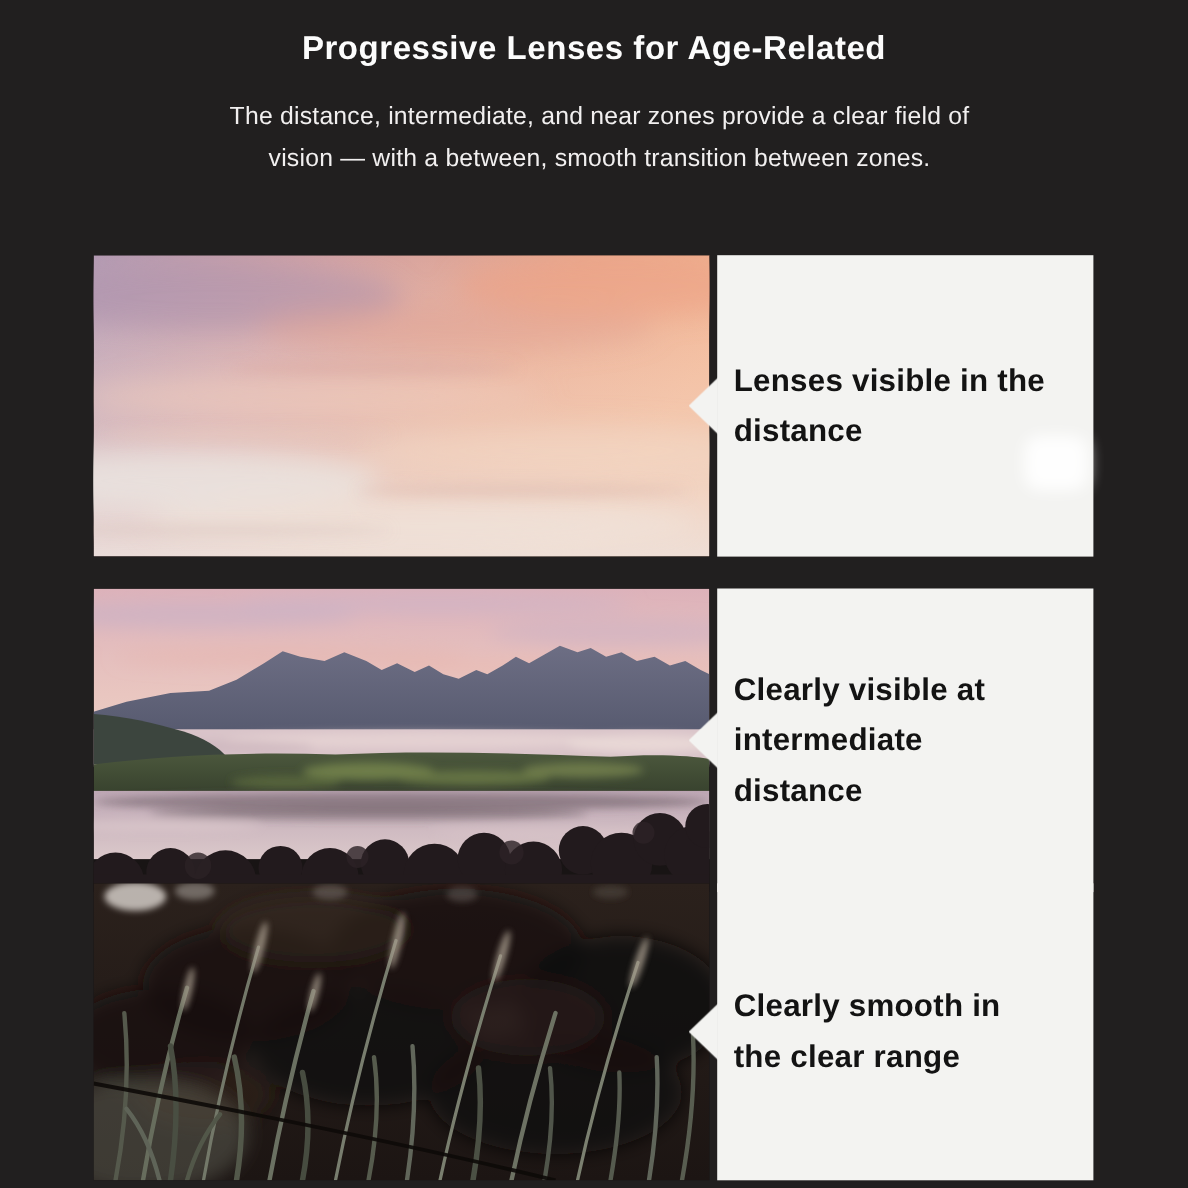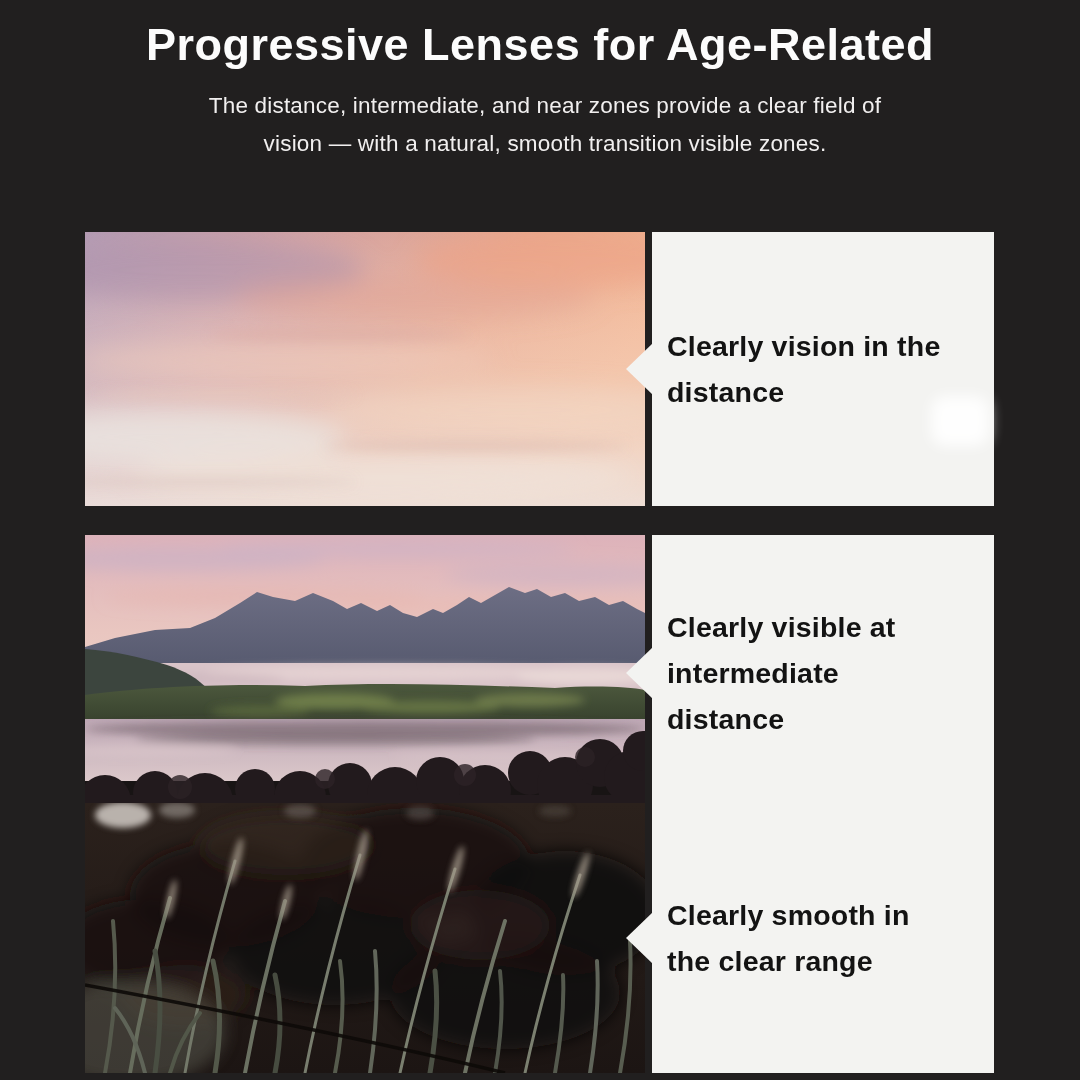--- a/index.html
+++ b/index.html
@@ -5,21 +5,21 @@
   html,body{margin:0;padding:0;background:#141212;}
   .canvas{
     position:relative;width:1080px;height:1080px;overflow:hidden;
     background:#211f1f;
     font-family:"Liberation Sans", sans-serif;
   }
   
   .header{position:absolute;top:0;left:0;width:1080px;text-align:center;}
   .title{
     margin:0;padding-top:9px;
-    font-size:45px;line-height:71px;font-weight:700;letter-spacing:.5px;
+    font-size:30px;line-height:71px;font-weight:700;letter-spacing:.5px;
     color:#fcfcfc;
   }
   .title span{display:block;}
   .subtitle{
     margin:7px 0 0;
     font-size:22.5px;line-height:38px;font-weight:400;letter-spacing:.2px;
     color:#f1efef;
   }
   .subtitle span{display:block;margin-left:10px;}
   
@@ -57,21 +57,21 @@
 <body>
 
 <div class="canvas">
 
   <header class="header">
     <h1 class="title">
       <span>Progressive Lenses for Age-Related</span>
     </h1>
     <p class="subtitle">
       <span>The distance, intermediate, and near zones provide a clear field of</span>
-      <span>vision — with a natural, smooth transition visible zones.</span>
+      <span>vision — with a between, smooth transition between zones.</span>
     </p>
   </header>
 
   <section class="row row-1">
     <figure class="photo">
       <svg viewBox="0 0 560 274" preserveAspectRatio="none">
         <defs>
           <linearGradient id="p1base" x1="0" y1="0" x2="1" y2="0.35">
             <stop offset="0" stop-color="#b49bb3"></stop>
             <stop offset="0.35" stop-color="#d3a3a4"></stop>
@@ -105,21 +105,21 @@
           <ellipse cx="255" cy="103" rx="130" ry="6" fill="#dba8a0" opacity="0.5"></ellipse>
           <ellipse cx="140" cy="163" rx="130" ry="6" fill="#e8c8bd" opacity="0.5"></ellipse>
           <ellipse cx="390" cy="214" rx="150" ry="6" fill="#d9b4a8" opacity="0.45"></ellipse>
           <ellipse cx="120" cy="250" rx="150" ry="5" fill="#d9c4bd" opacity="0.5"></ellipse>
         </g>
       </svg>
     </figure>
     <aside class="callout">
       <span class="tail"></span>
       <div class="callout-text">
-        <div>Clearly vision in the</div>
+        <div>Lenses visible in the</div>
         <div>distance</div>
       </div>
       <span class="smudge"></span>
     </aside>
   </section>
 
   <section class="row row-2">
     <figure class="photo">
       <svg viewBox="0 0 560 276" preserveAspectRatio="none">
         <defs>

